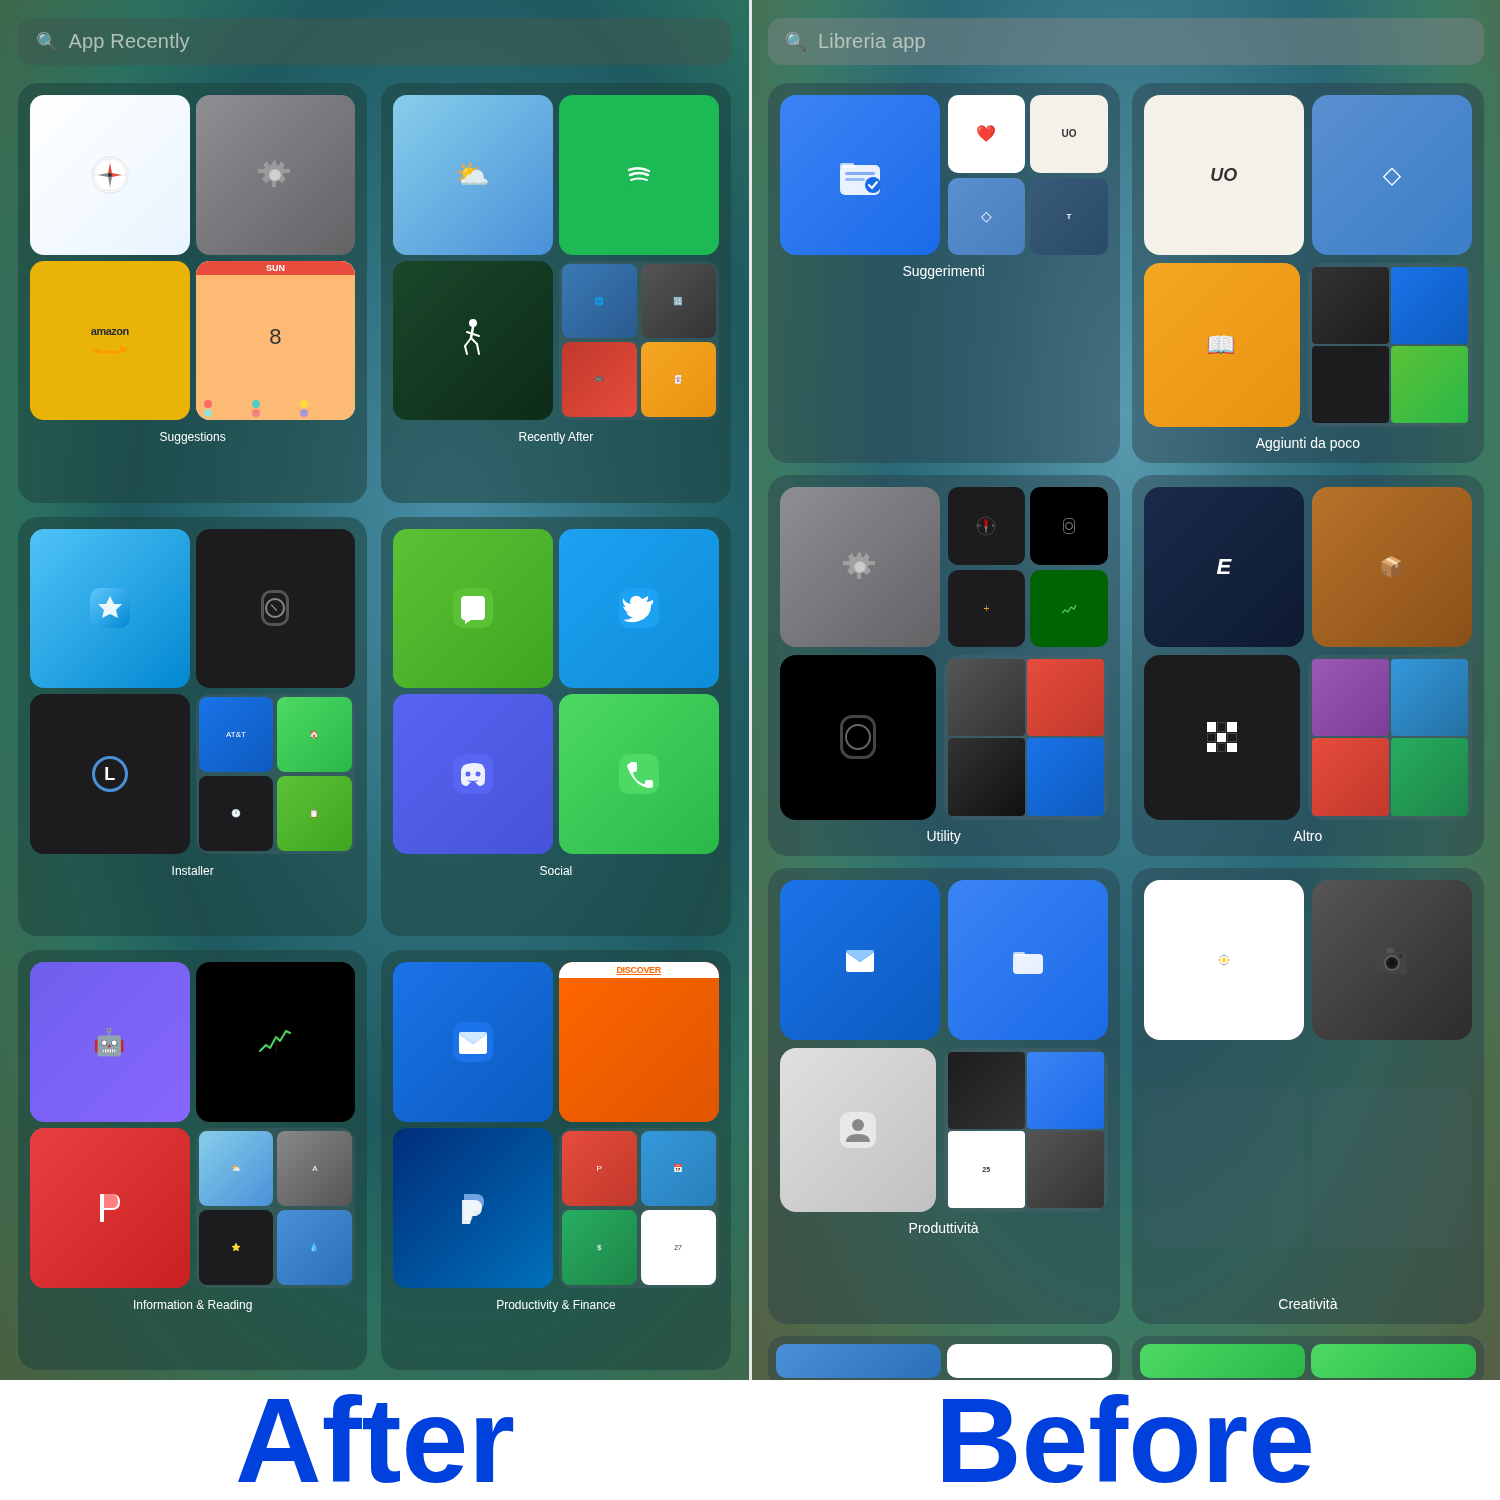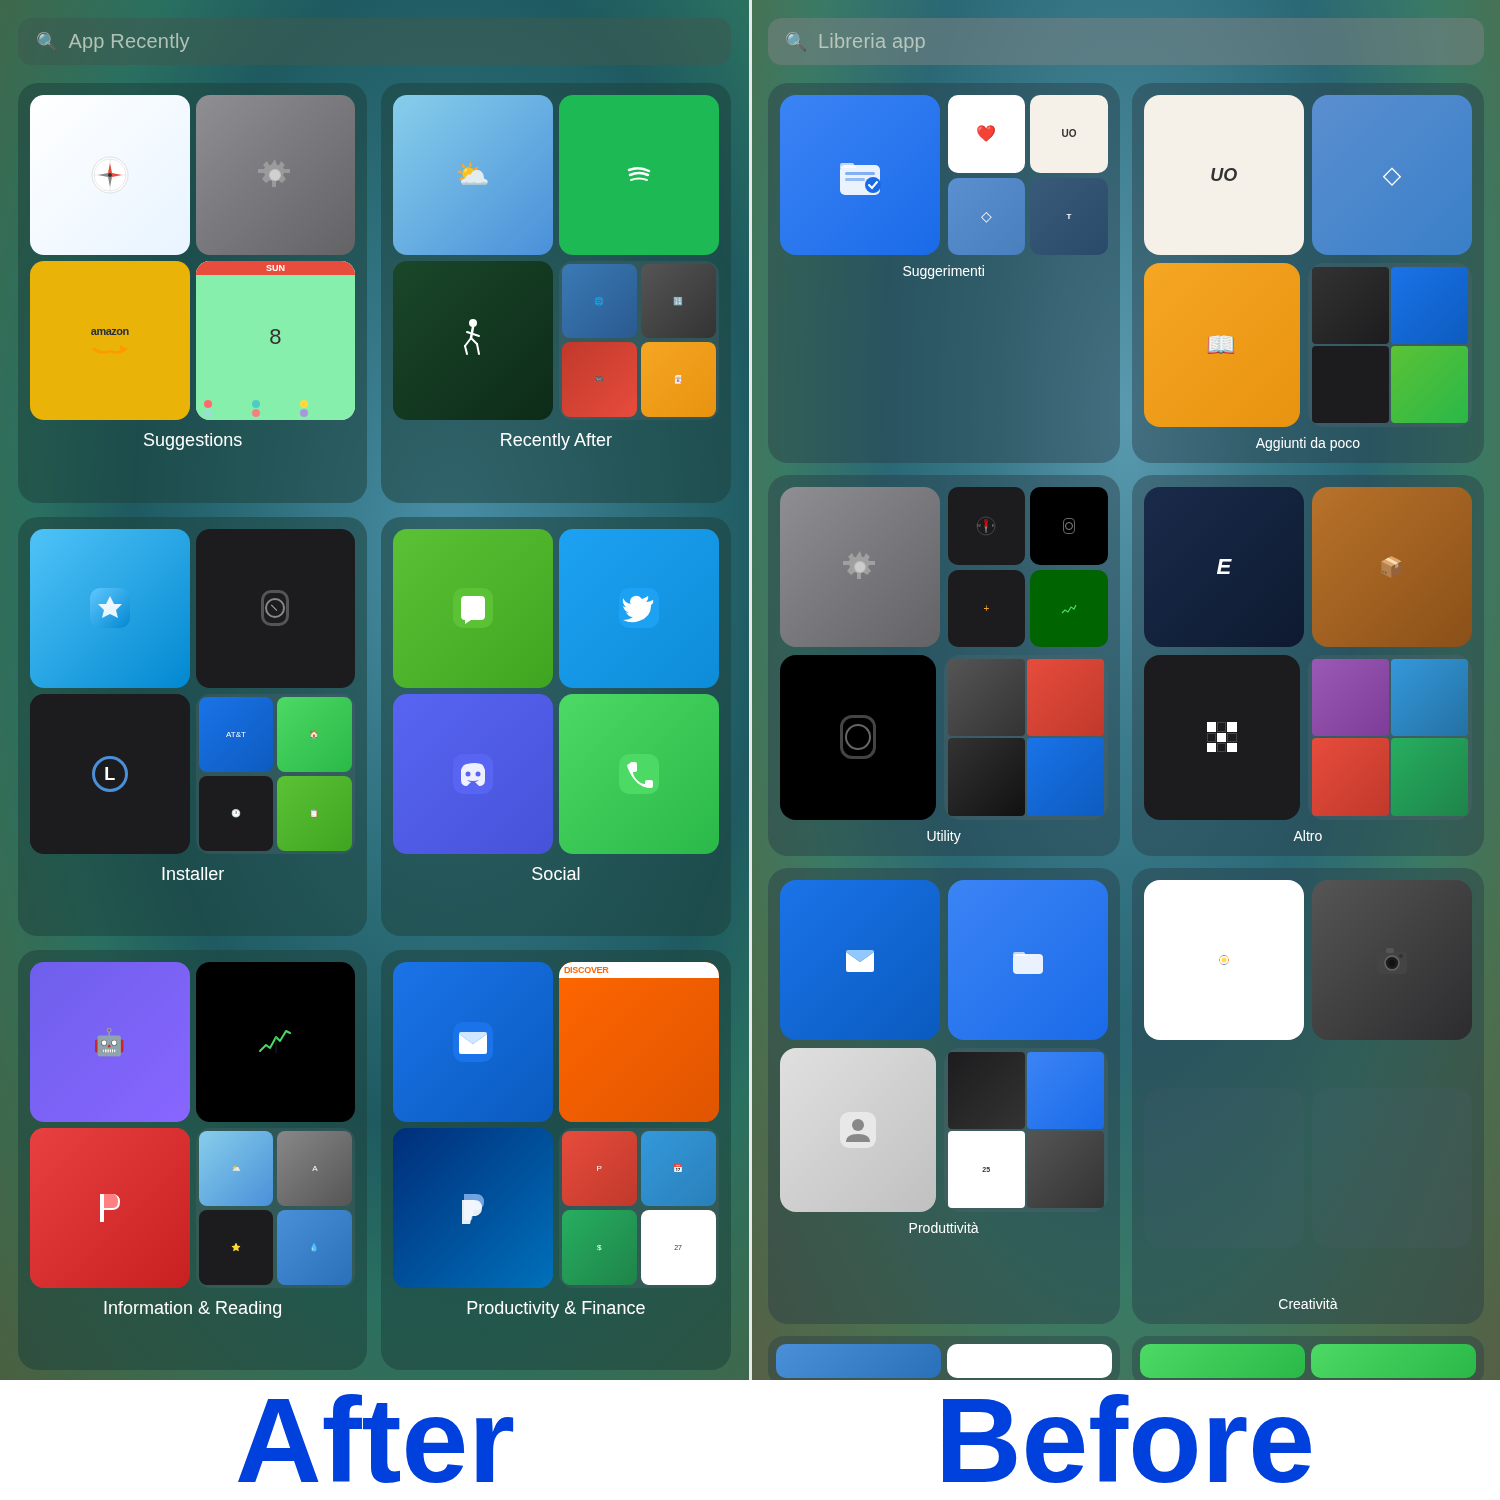--- a/index.html
+++ b/index.html
@@ -102,21 +102,21 @@
       aspect-ratio: 1;
       display: flex;
       align-items: center;
       justify-content: center;
       font-size: 22px;
       position: relative;
     }
 
     .folder-label {
       color: white;
-      font-size: 18px;
+      font-size: 12px;
       font-weight: 400;
       text-align: center;
       margin-top: 2px;
     }
 
     
     .safari { background: linear-gradient(135deg, #fff 0%, #e8f4ff 100%); }
     .settings { background: linear-gradient(135deg, #8e8e93 0%, #636366 100%); }
     .amazon { background: #fff; border: none; }
     .calendar { background: #fff; }
@@ -245,21 +245,21 @@
               <div style="display:flex;flex-direction:column;align-items:center;justify-content:center;width:100%;height:100%;background:#eab308;padding:4px;">
                 <span style="font-size:11px;font-weight:700;color:#232f3e;letter-spacing:-0.5px;">amazon</span>
                 <svg width="36" height="18" viewBox="0 0 36 18">
                   <path d="M2 12 Q10 18 18 14 Q26 18 34 12" stroke="#ff9900" stroke-width="2.5" fill="none" stroke-linecap="round"></path>
                   <path d="M28 8 L34 12 L28 14" fill="#ff9900"></path>
                 </svg>
               </div>
             </div>
 
             <div class="app-icon calendar">
-              <div style="display:flex;flex-direction:column;align-items:center;width:100%;height:100%;background:#86efac;border-radius:2px;overflow:hidden;">
+              <div style="display:flex;flex-direction:column;align-items:center;width:100%;height:100%;background:#fdba74;border-radius:14px;overflow:hidden;">
                 <div style="background:#e74c3c;width:100%;text-align:center;font-size:9px;font-weight:700;color:white;padding:2px;">SUN</div>
                 <div style="font-size:22px;font-weight:300;color:#333;flex:1;display:flex;align-items:center;">8</div>
                 <div style="display:grid;grid-template-columns:repeat(3,1fr);gap:1px;width:90%;margin-bottom:3px;">
                   <div style="width:8px;height:8px;background:#ff6b6b;border-radius:50%;"></div>
                   <div style="width:8px;height:8px;background:#4ecdc4;border-radius:50%;"></div>
                   <div style="width:8px;height:8px;background:#ffd93d;border-radius:50%;"></div>
                   <div style="width:8px;height:8px;background:#95e1d3;border-radius:50%;"></div>
                   <div style="width:8px;height:8px;background:#f38181;border-radius:50%;"></div>
                   <div style="width:8px;height:8px;background:#aa96da;border-radius:50%;"></div>
                 </div>
@@ -439,21 +439,21 @@
             <div class="app-icon mail-app">
               <svg width="40" height="40" viewBox="0 0 40 40">
                 <rect width="40" height="40" rx="10" fill="#1a73e8"></rect>
                 <path d="M6 12 L20 22 L34 12 L34 30 Q34 32 32 32 L8 32 Q6 32 6 30 Z" fill="white"></path>
                 <path d="M6 12 Q6 10 8 10 L32 10 Q34 10 34 12 L20 22 Z" fill="#d0e8ff"></path>
               </svg>
             </div>
 
             <div class="app-icon discover">
               <div style="background:linear-gradient(135deg,#ff6600,#e05500);width:100%;height:100%;display:flex;align-items:flex-start;justify-content:center;border-radius:14px;overflow:hidden;">
-                <div style="background:white;width:100%;padding:3px 5px;font-size:9px;font-weight:800;color:#ff6600;text-align:left;letter-spacing:-0.3px;">DISCOVER</div>
+                <div style="background:white;width:100%;padding:3px 5px;font-size:9px;font-weight:800;color:#ff6600;text-align:center;letter-spacing:-0.3px;text-decoration:underline;">DISCOVER</div>
               </div>
             </div>
 
             <div class="app-icon paypal">
               <div style="background:linear-gradient(135deg,#002e7a,#0070ba);width:100%;height:100%;display:flex;align-items:center;justify-content:center;border-radius:14px;">
                 <svg width="26" height="32" viewBox="0 0 26 32">
                   <path d="M4 2 L16 2 Q24 2 24 10 Q24 16 18 18 L14 18 L12 28 L4 28 Z" fill="#a0c8ff" opacity="0.7"></path>
                   <path d="M2 8 L14 8 Q22 8 22 16 Q22 22 16 24 L12 24 L10 32 L2 32 Z" fill="white" opacity="0.9"></path>
                 </svg>
               </div>

